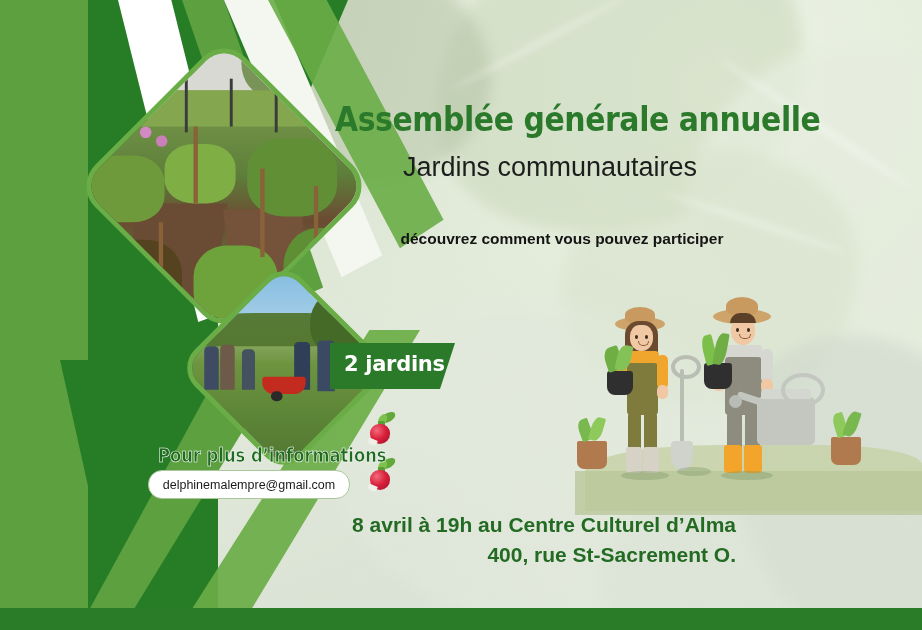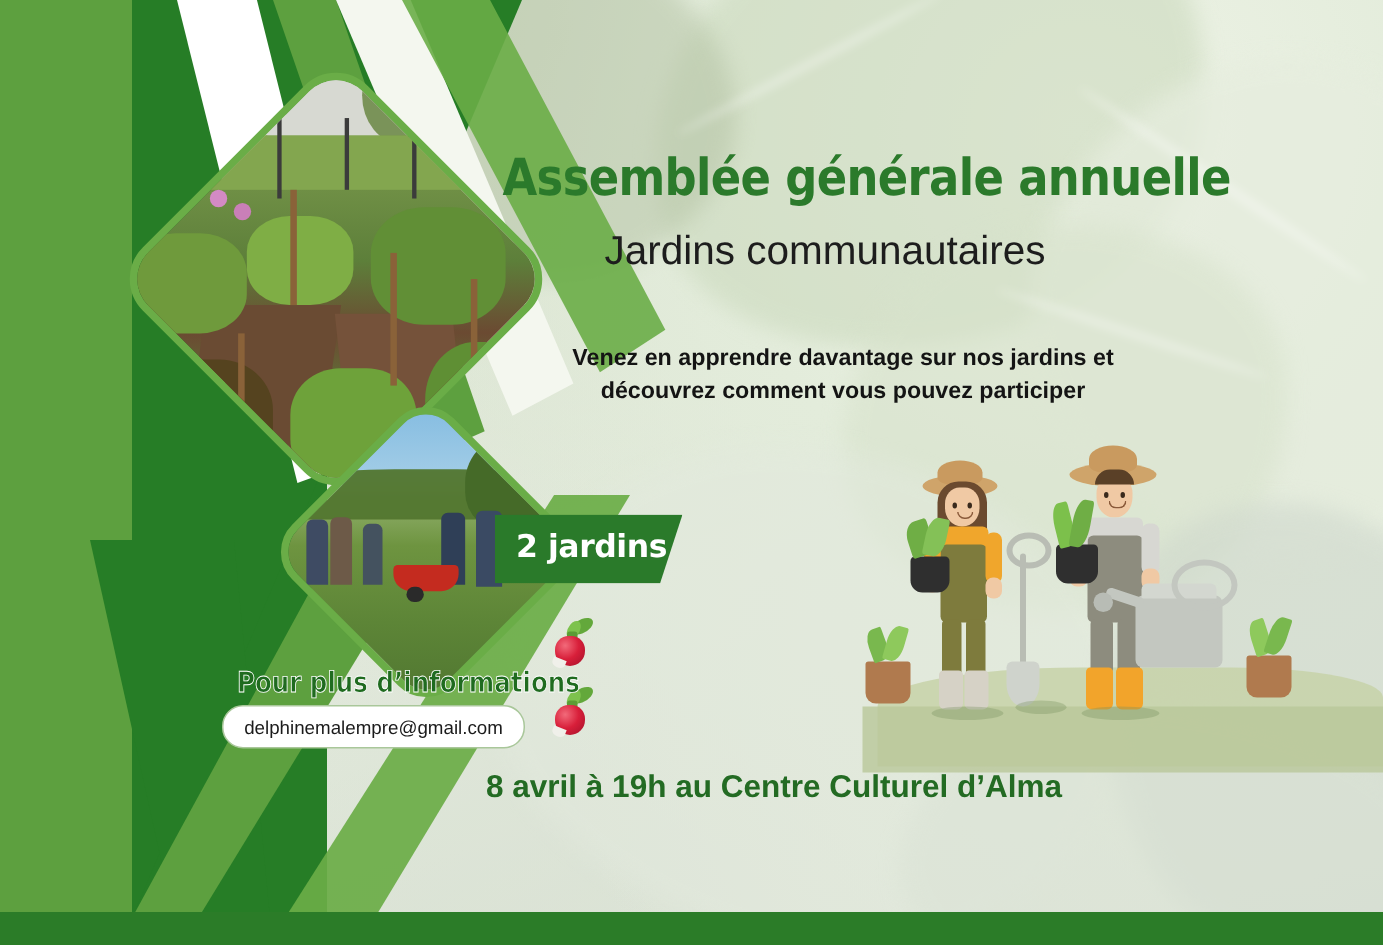--- a/index.html
+++ b/index.html
@@ -159,21 +159,21 @@
     background:#ffffff;border:1.5px solid #a9c79a;border-radius:14px;
     display:flex;align-items:center;justify-content:center;
   }
   .email-pill span{
     font-family:"Liberation Sans",sans-serif;
     font-size:12.5px;color:#1b1b1b;
   }
 
   
   .event{
-    position:absolute;left:266px;top:510px;width:500px;text-align:center;
+    position:absolute;left:236px;top:510px;width:500px;text-align:right;
     font-family:"Liberation Sans",sans-serif;
     font-weight:bold;font-size:21px;line-height:1.45;color:#236b23;
   }
 
   
   .gardeners{position:absolute;left:585px;top:295px;width:337px;height:230px;}
   .ground{position:absolute;left:0;top:150px;width:337px;height:66px;background:#c7d2a8;opacity:.85;border-radius:40% 30% 0 0;}
   .ground2{position:absolute;left:-10px;top:176px;width:360px;height:44px;background:#b9c79a;opacity:.8;}
   .shadow{position:absolute;background:rgba(120,145,95,.35);border-radius:50%;height:9px;}
 
@@ -280,21 +280,20 @@
     </div>
   </div>
 
   <div class="title">Assemblée générale annuelle</div>
 
   <div class="subtitle">
     <div>Jardins communautaires</div>
   </div>
 
   <div class="tagline">
-    <div>Venez en apprendre davantage sur nos jardins et</div>
     <div>découvrez comment vous pouvez participer</div>
   </div>
 
   <div class="banner">
     <span>2 jardins</span>
   </div>
 
   <div class="radish" style="left:364px;top:412px;">
     <div class="leafA"></div>
       <div class="leafB"></div>
@@ -311,20 +310,21 @@
       <div class="tip"></div>
   </div>
 
   <div class="info-head">Pour plus d’informations</div>
   <div class="email-pill">
     <span>delphinemalempre@gmail.com</span>
   </div>
 
   <div class="event">
     <div>8 avril à 19h au Centre Culturel d’Alma</div>
+    <div>400, rue St-Sacrement O.</div>
   </div>
 
   <div class="gardeners">
     <div class="ground"></div>
     <div class="ground2"></div>
 
     <div class="fig">
       <div class="hat" style="left:30px;top:22px;width:50px;height:14px;"></div>
       <div class="hat-top" style="left:40px;top:12px;width:30px;height:16px;"></div>
       <div class="hair" style="left:40px;top:26px;width:33px;height:44px;border-radius:14px 14px 10px 10px;background:#6b4a2f;"></div>

